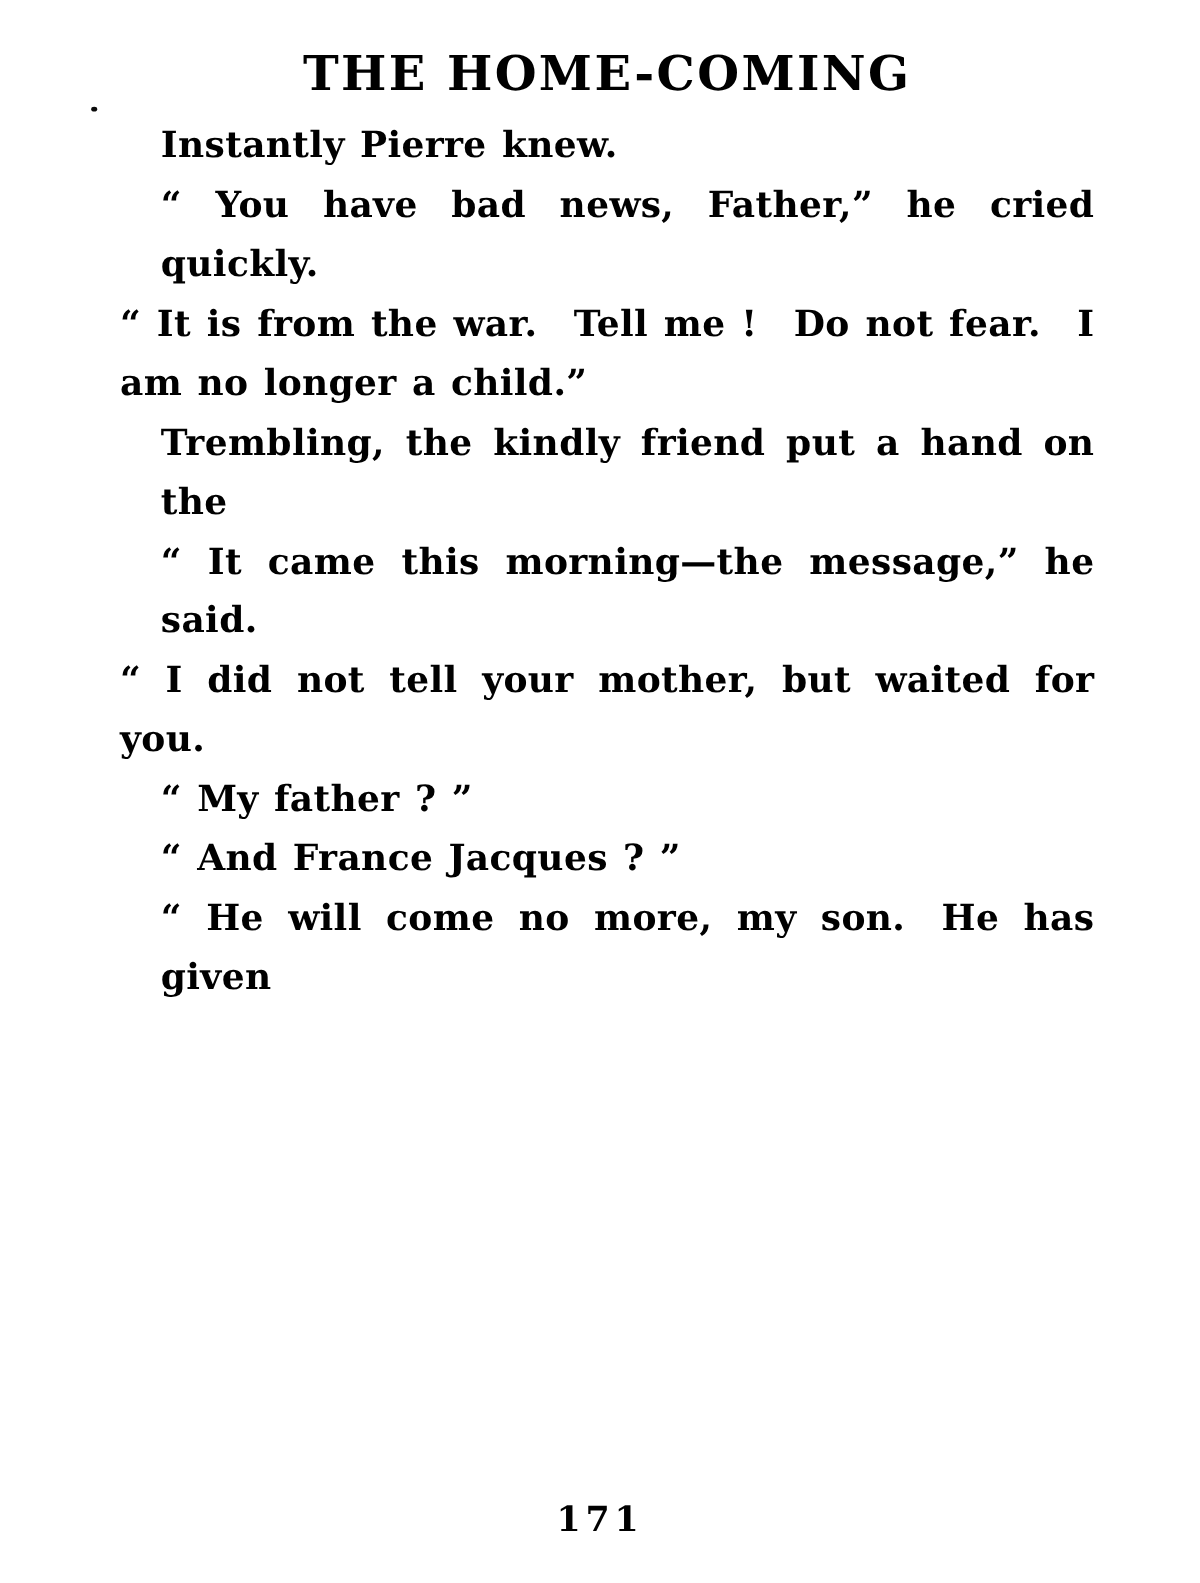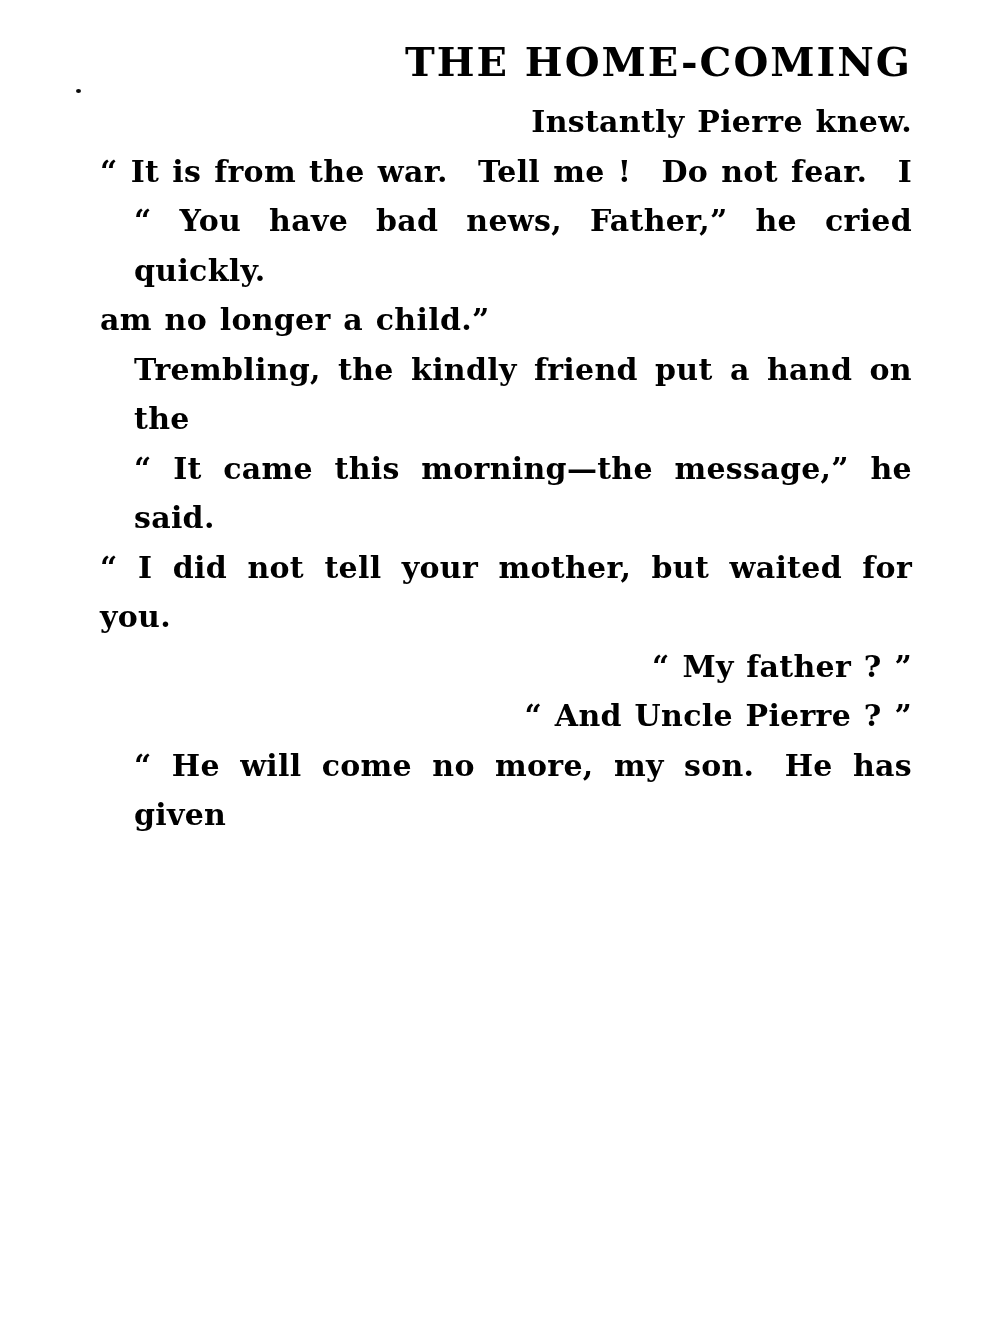--- a/index.html
+++ b/index.html
@@ -14,39 +14,39 @@
     background: #ffffff;
     color: #000000;
     font-family: "DejaVu Serif", "Liberation Serif", serif;
     overflow: hidden;
   }
   .title {
     position: absolute;
     top: 38px;
     left: 100px;
     width: 812px;
-    text-align: right;
+    text-align: center;
     font-size: 40px;
     font-weight: bold;
     letter-spacing: 2px;
     white-space: nowrap;
   }
   .bodytext {
     position: absolute;
     left: 100px;
     top: 97px;
     width: 812px;
     font-size: 30px;
     font-weight: bold;
     line-height: 49.5px;
     word-spacing: 2px;
     letter-spacing: 0.3px;
   }
   .line { min-height: 49.5px; }
-  .indent { padding-left: 34px; text-align: right; }
+  .indent { padding-left: 34px; }
   .just {
     text-align: justify;
     text-align-last: justify;
   }
   .pagenum {
     position: absolute;
     top: 1249px;
     left: 0;
     width: 1000px;
     text-align: center;
@@ -68,25 +68,26 @@
 <body>
 
 <div class="page">
 
   <div class="title">THE HOME-COMING</div>
 
   <div class="speck"></div>
 
   <div class="bodytext">
     <div class="line indent">Instantly Pierre knew.</div>
+    <div class="line indent just">“ You have bad news, Father,” he cried quickly.</div>
     <div class="line just">“ It is from the war. Tell me ! Do not fear. I</div>
-    <div class="line indent just">“ You have bad news, Father,” he cried quickly.</div>
     <div class="line">am no longer a child.”</div>
     <div class="line indent just">Trembling, the kindly friend put a hand on the</div>
     <div class="line indent just">“ It came this morning—the message,” he said.</div>
     <div class="line just">“ I did not tell your mother, but waited for you.</div>
     <div class="line indent">“ My father ? ”</div>
-    <div class="line indent">“ And Uncle Pierre ? ”</div>
+    <div class="line indent">“ And France Jacques ? ”</div>
     <div class="line indent just">“ He will come no more, my son. He has given</div>
   </div>
 
+  <div class="pagenum">171</div>
 
 </div>
 
 </body></html>

